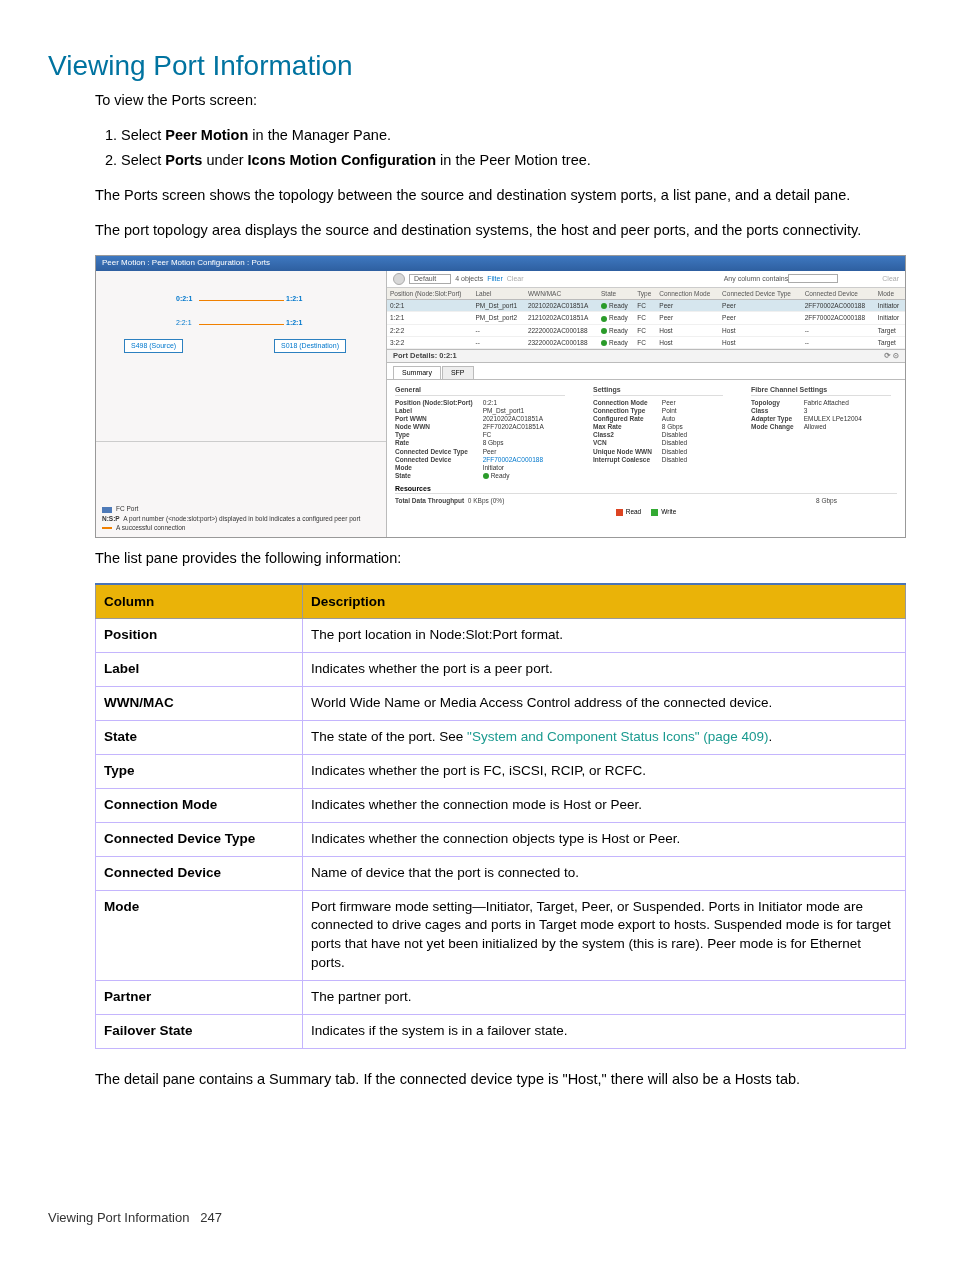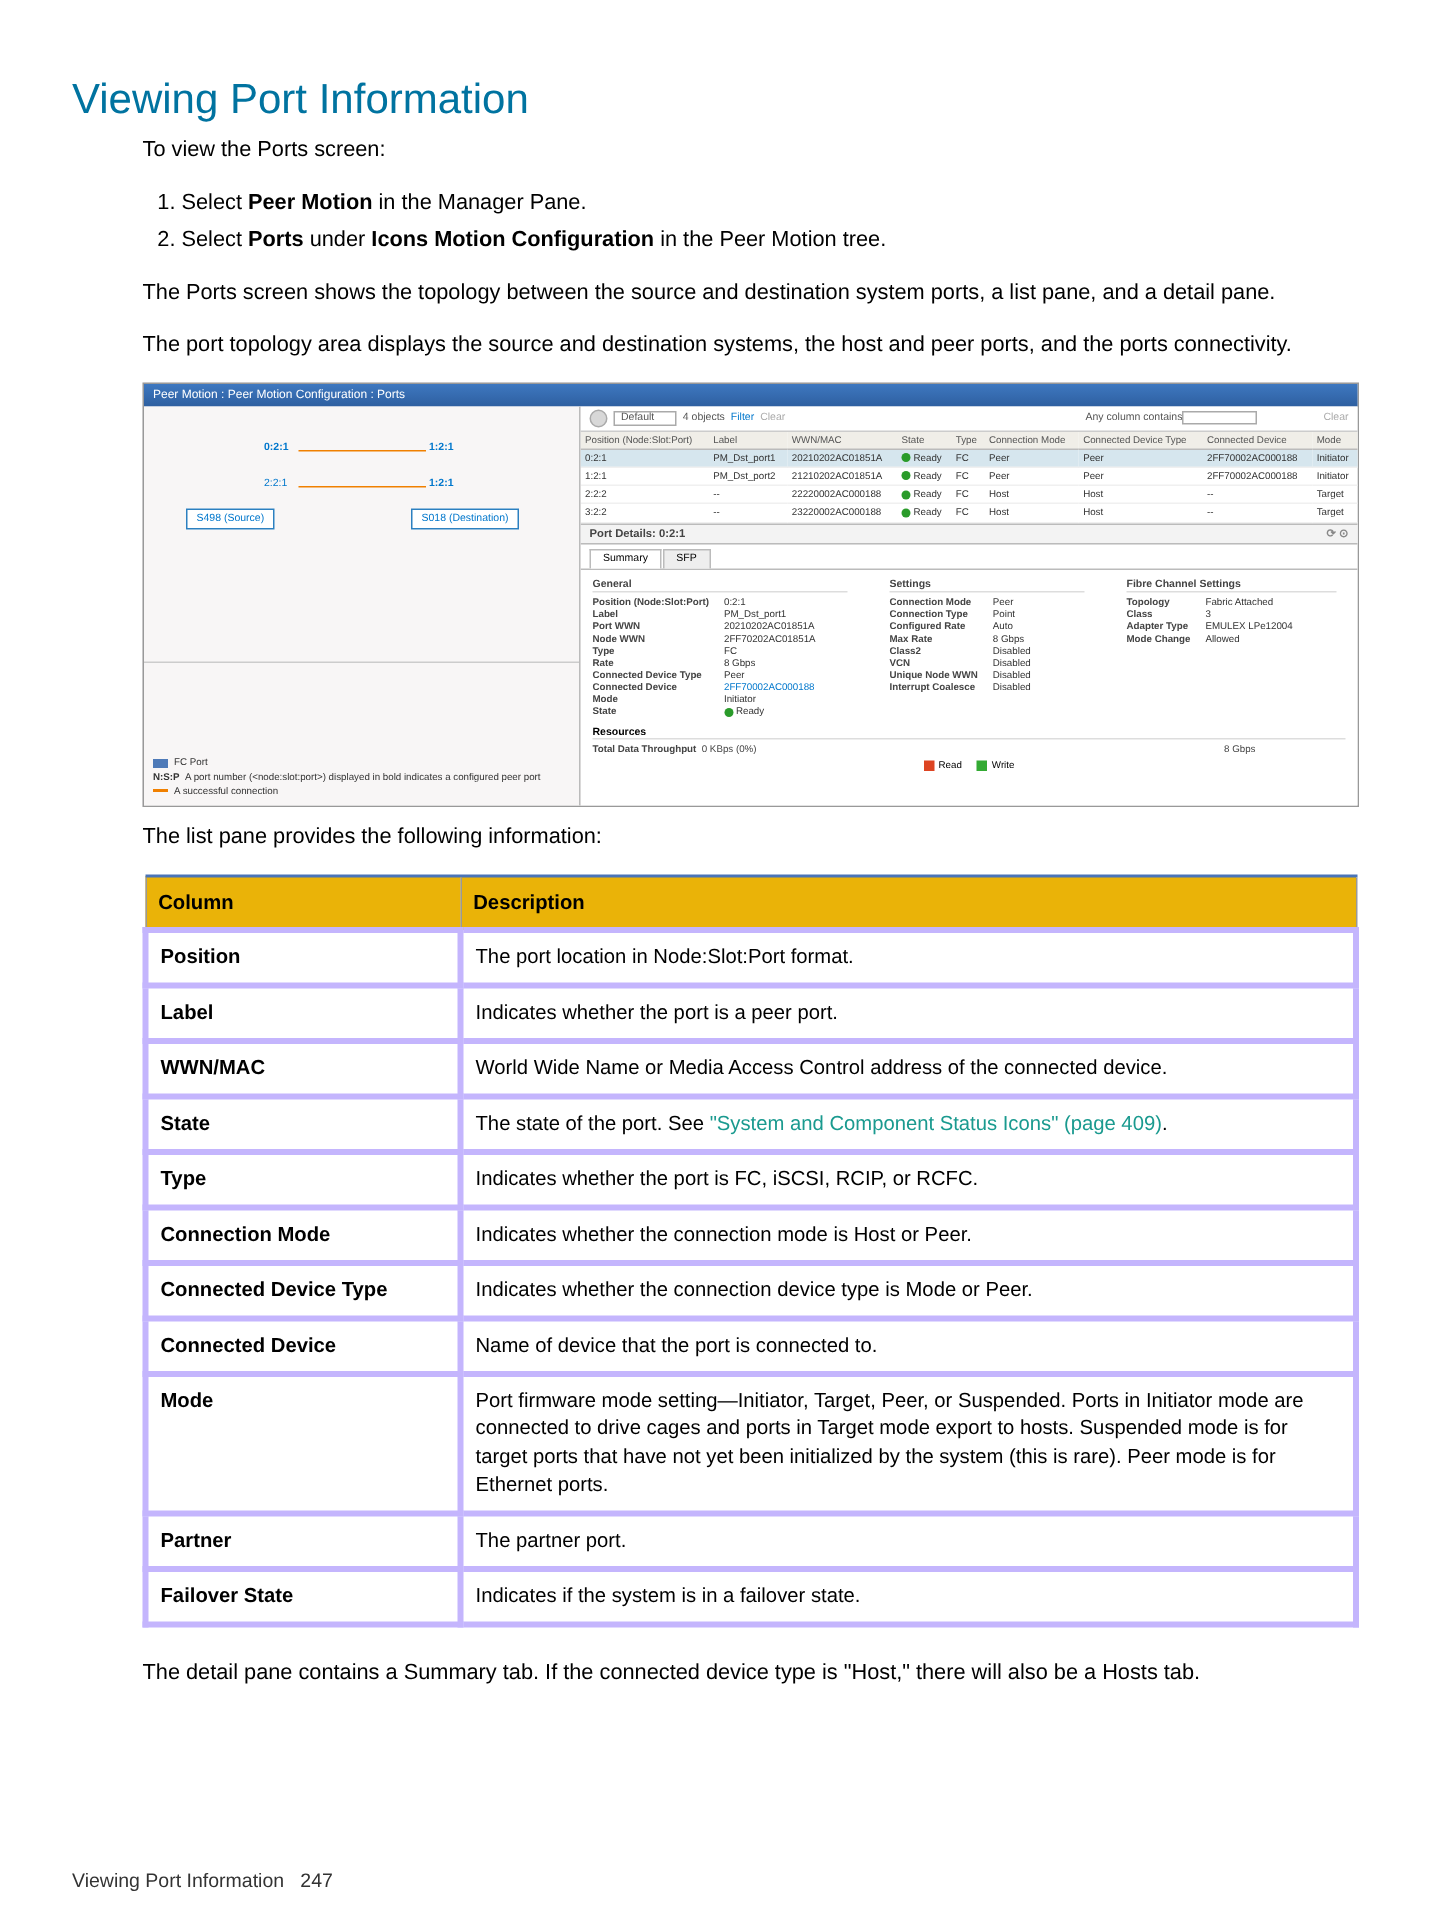--- a/index.html
+++ b/index.html
@@ -43,21 +43,21 @@
   .kv div:nth-child(odd){font-weight:bold;color:#444}
   .res{margin-top:6px;font-size:6.5px}
   .res .sec{font-weight:bold;font-size:7px;border-bottom:1px solid #ddd;margin-bottom:3px}
   .bar{color:#444}
   .rw{text-align:center;margin-top:4px}
   .rw .rd{display:inline-block;width:7px;height:7px;background:#d42;margin-right:3px;vertical-align:middle}
   .rw .wr{display:inline-block;width:7px;height:7px;background:#3a3;margin:0 3px 0 10px;vertical-align:middle}
 
   table.desc{border-collapse:collapse;width:100%;margin:6px 0 20px 0;font-size:13.5px}
   table.desc th{background:#eab308;border:1px solid #999;border-top:2px solid #4a74b8;text-align:left;padding:7px 8px;font-weight:bold}
-  table.desc td{border:4px solid #c4b5fd;padding:7px 8px;vertical-align:top;line-height:1.4}
+  table.desc td{border:1px solid #c4b5fd;padding:7px 8px;vertical-align:top;line-height:1.4}
   table.desc td:first-child{font-weight:bold;width:190px}
   a.link{color:#1a9a8f;text-decoration:none}
   .footer{text-align:left;font-size:13px;color:#333;margin-top:120px}
 </style>
 </head>
 <body>
 <div class="page">
 
 <h1>Viewing Port Information</h1>
 <div class="body">
@@ -266,21 +266,21 @@
           <tr>
             <td>Type</td>
             <td>Indicates whether the port is FC, iSCSI, RCIP, or RCFC.</td>
           </tr>
           <tr>
             <td>Connection Mode</td>
             <td>Indicates whether the connection mode is Host or Peer.</td>
           </tr>
           <tr>
             <td>Connected Device Type</td>
-            <td>Indicates whether the connection device type is Mode or Peer.</td>
+            <td>Indicates whether the connection objects type is Host or Peer.</td>
           </tr>
           <tr>
             <td>Connected Device</td>
             <td>Name of device that the port is connected to.</td>
           </tr>
           <tr>
             <td>Mode</td>
             <td>Port firmware mode setting—Initiator, Target, Peer, or Suspended. Ports in Initiator mode are connected to drive cages and ports in Target mode export to hosts. Suspended mode is for target ports that have not yet been initialized by the system (this is rare). Peer mode is for Ethernet ports.</td>
           </tr>
           <tr>

